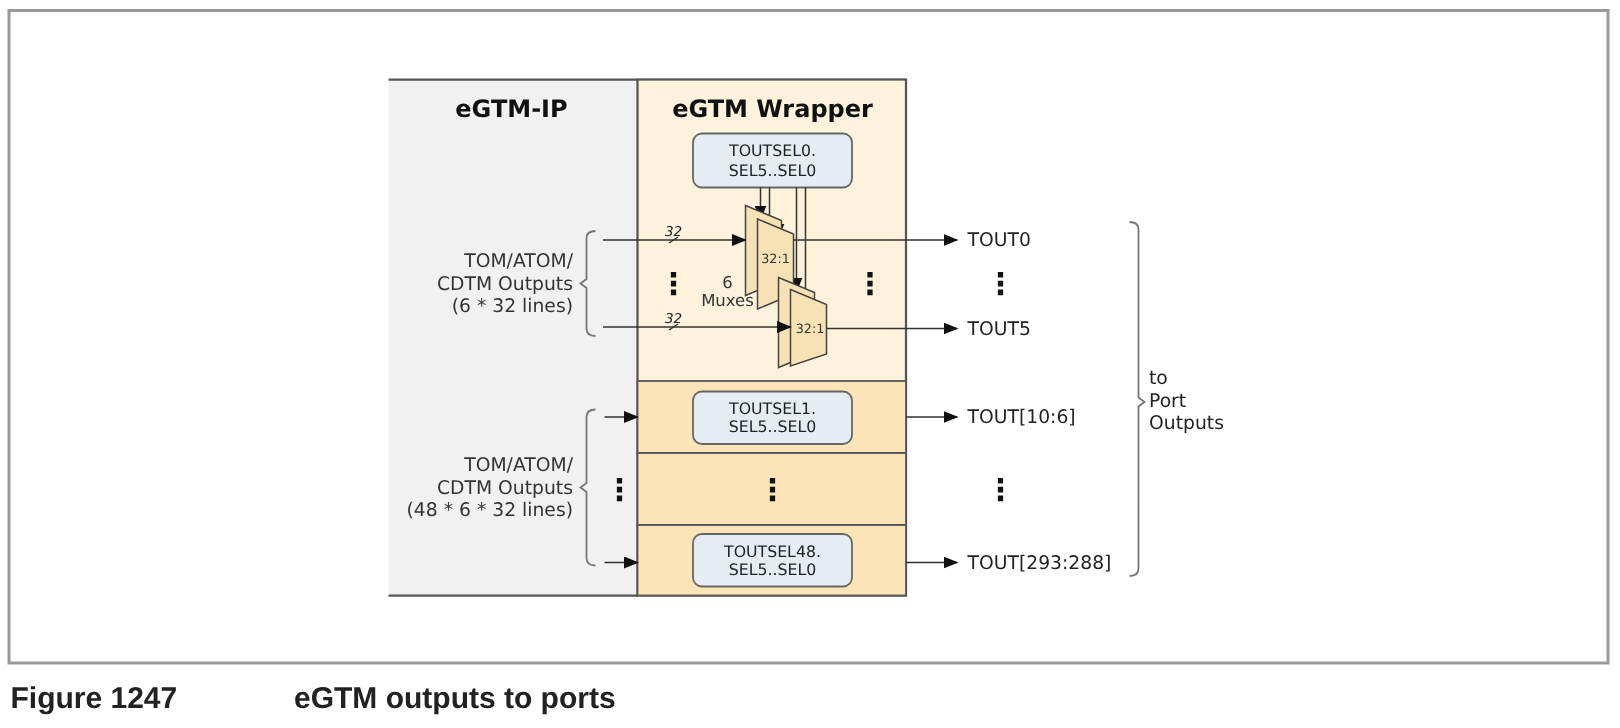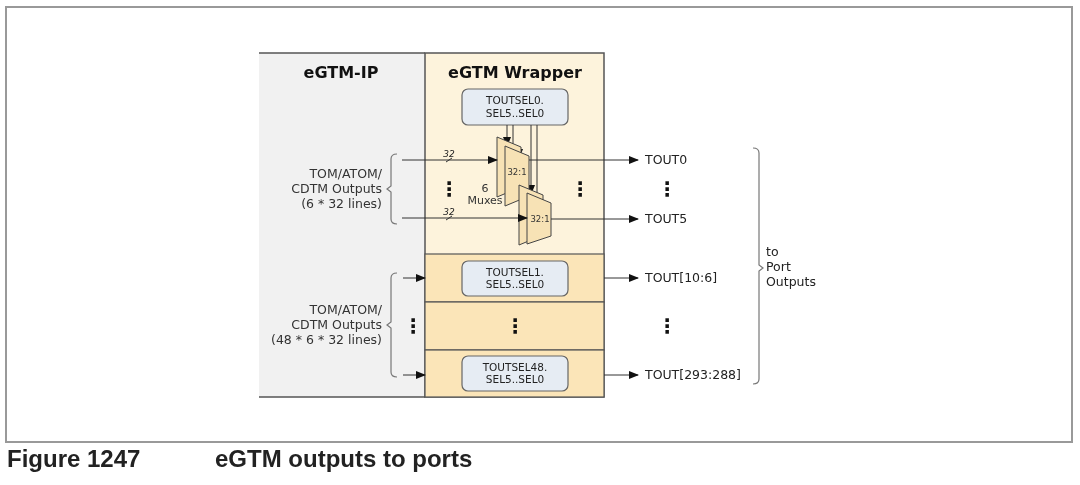--- a/index.html
+++ b/index.html
@@ -1,21 +1,21 @@
 <!DOCTYPE html>
 <html><head>
 <meta charset="utf-8">
 <style>
   html, body { margin:0; padding:0; background:#ffffff; }
   body { width:1080px; height:485px; position:relative; overflow:hidden; font-family:"DejaVu Sans", sans-serif; }
   #frame { position:absolute; left:5px; top:6px; width:1068px; height:437px; border:2px solid #999; box-sizing:border-box; background:#fff; }
   svg#diagram { position:absolute; left:0; top:0; }
-  .caption { position:absolute; top:445px; font-family:"Liberation Sans", sans-serif; font-weight:bold; font-size:24px; color:#222; }
+  .caption { position:absolute; top:455px; font-family:"Liberation Sans", sans-serif; font-weight:bold; font-size:20px; color:#222; }
   #fig-num { left:7px; }
-  #fig-title { left:196px;margin-left:19px; }
+  #fig-title { left:196px; }
   svg text { font-family:"DejaVu Sans", sans-serif; }
 </style>
 </head>
 <body>
 
 <div id="frame"></div>
 
 <svg id="diagram" width="1080" height="485" viewBox="0 0 1080 485">
   <defs>
     <marker id="arrow" markerWidth="10" markerHeight="8" refX="9" refY="4" orient="auto" markerUnits="userSpaceOnUse">

